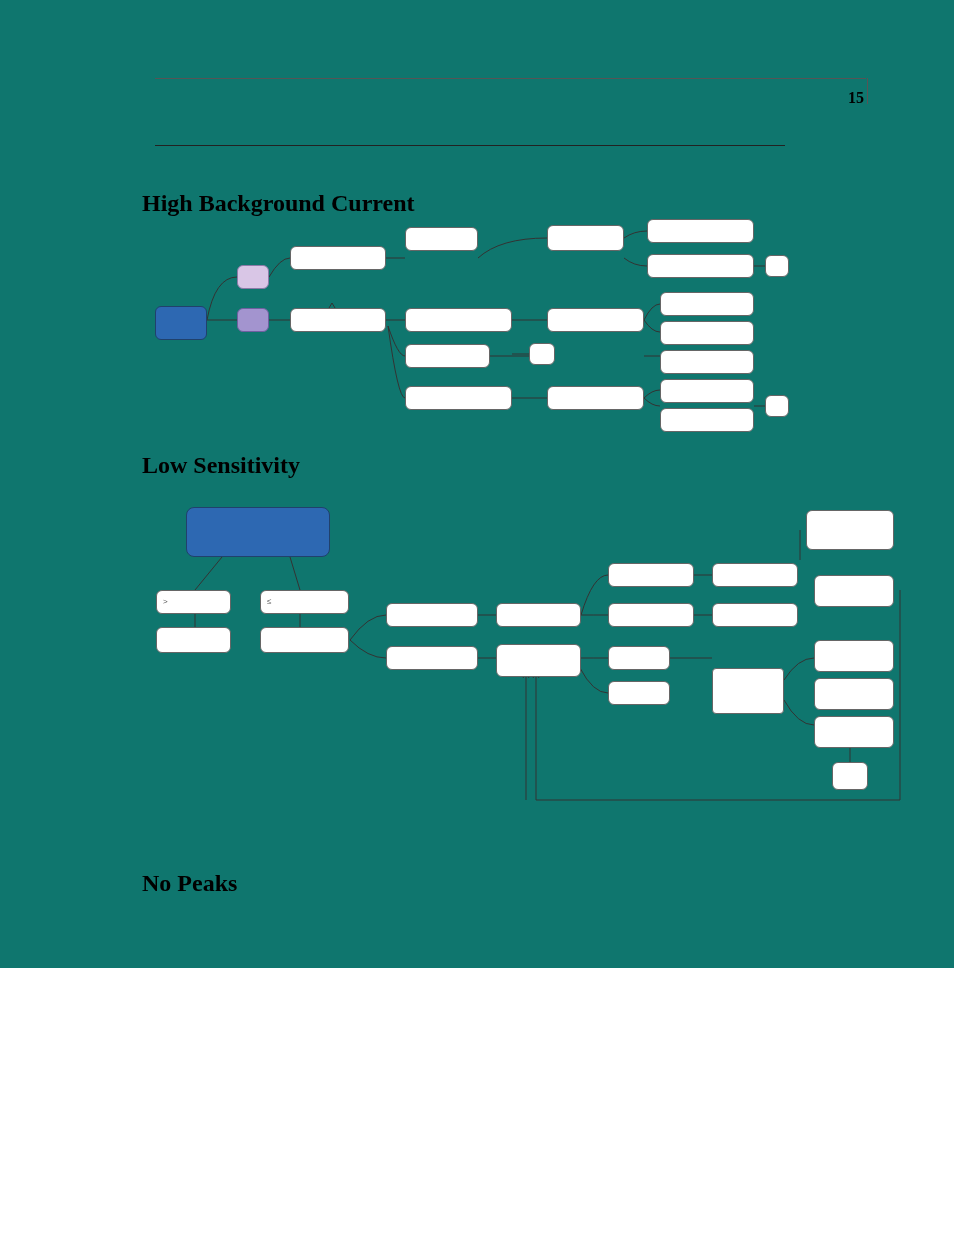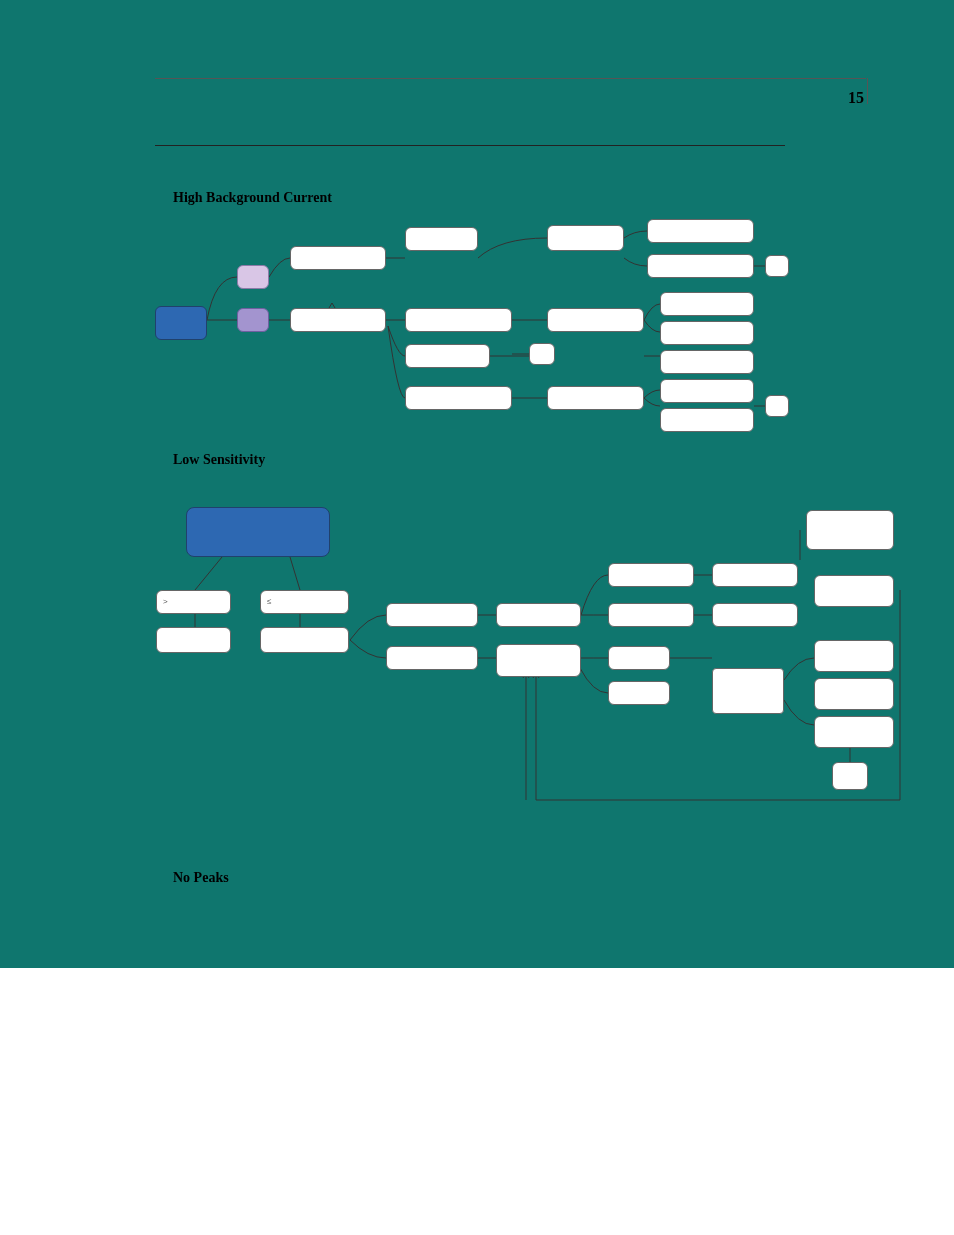--- a/index.html
+++ b/index.html
@@ -52,24 +52,24 @@
   .h1-rule {
     position: absolute;
     left: 155px;
     top: 145px;
     width: 630px;
     border-top: 1.5px solid #222;
   }
   
   .h2 {
     position: absolute;
-    left: 173px;
+    left: 142px;
     font-family: Georgia, "Times New Roman", serif;
     font-weight: 700;
-    font-size: 14px;
+    font-size: 24px;
   }
   
   .box, .box-blue, .box-purple-lt, .box-purple {
     position: absolute;
     border: 1px solid #666;
     border-radius: 6px;
     box-sizing: border-box;
   }
   .box { background: #fff; }
   .box-blue   { background: #2d68b2; border-color: #20416c; }

